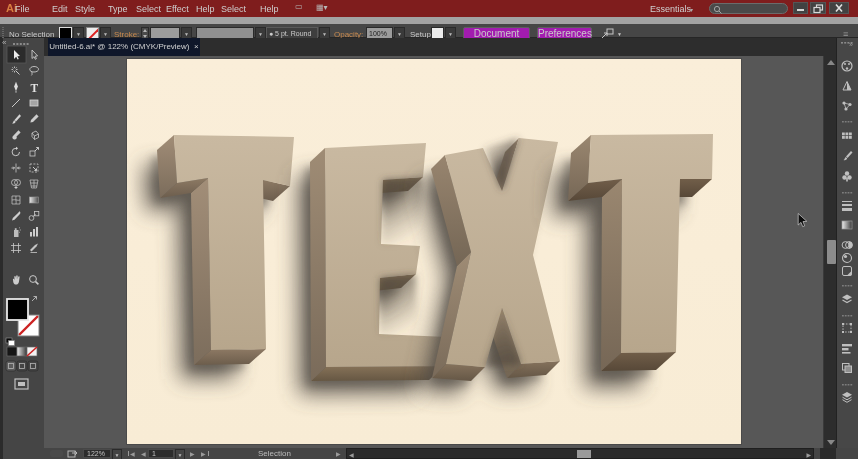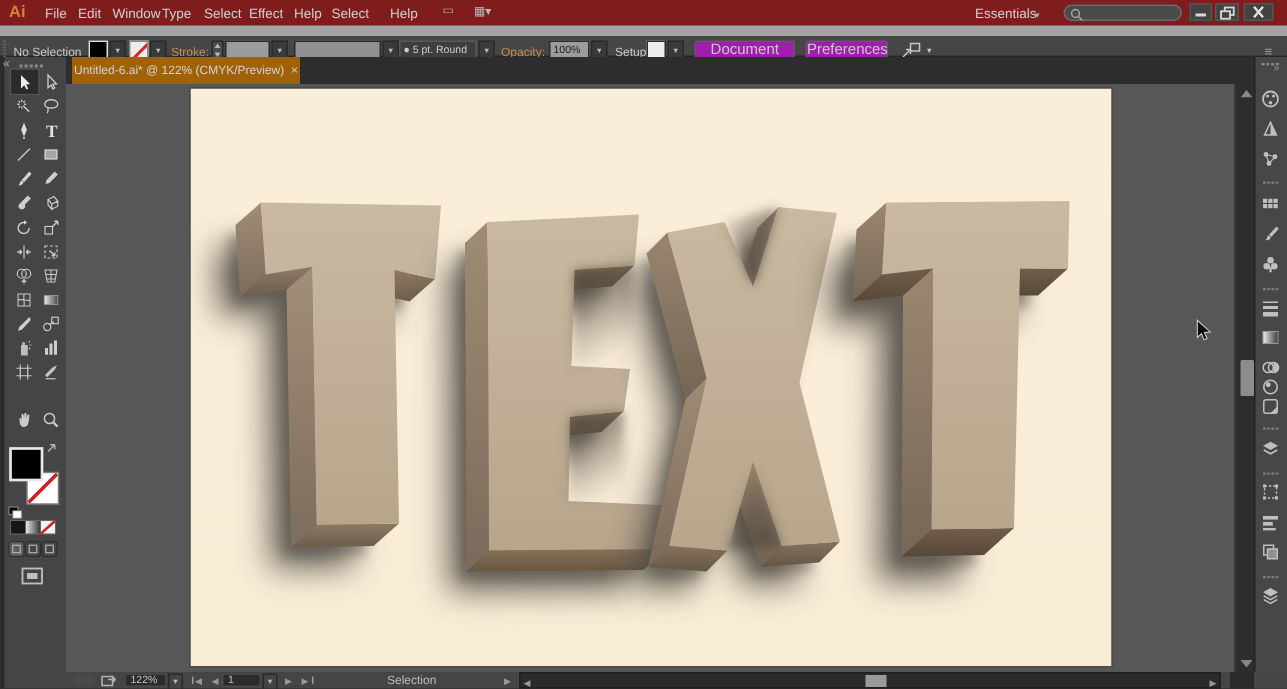--- a/index.html
+++ b/index.html
@@ -9,38 +9,38 @@
 #ctrlbar { left:0; top:17px; width:858px; height:21px; background:#464646;
   border-top:7px solid #a3a3a3; border-bottom:1px solid #262626; }
 .lbl { position:absolute; font-size:8px; color:#c9c9c9; }
 .olbl { position:absolute; font-size:8px; color:#c98a4e; text-decoration:underline; }
 .fld { position:absolute; background:#9c9c9c; border:1px solid #2a2a2a; height:13px; top:3px; }
 .dbtn { position:absolute; background:#a21caf; border:1px solid #5e5e5e; border-radius:2px;
   height:14px; top:3px; font-size:10px; color:#c9c9c9; text-align:center; }
 .drop { position:absolute; width:11px; height:13px; top:3px; background:#3a3a3a;
   border:1px solid #2a2a2a; color:#bbb; font-size:5px; line-height:12px; text-align:center; }
 #tabbar { left:44px; top:38px; width:814px; height:18px; background:#2d2d2d; }
-#tab { position:absolute; left:4px; top:0; width:152px; height:18px; background:#a16207;
+#tab { position:absolute; left:4px; top:0; width:152px; height:18px; background:#0f172a;
   font-size:8px; color:#d2d2d2; line-height:18px; text-align:center; }
 #toolbar { left:0; top:38px; width:44px; height:421px; background:#3f3f3f; }
 #canvas { left:44px; top:56px; width:779px; height:392px; background:#575757; }
 #vscroll { left:823px; top:56px; width:13px; height:392px; background:#2d2d2d; border-left:1px solid #3a3a3a; }
 #dock { left:836px; top:38px; width:22px; height:421px; background:#474747; }
 #status { left:44px; top:448px; width:814px; height:11px; background:#454545; font-size:8px; color:#d0d0d0; }
 svg { display:block; }
 .sfld { position:absolute; top:1px; height:9px; background:#2c2c2c; border:1px solid #4a4a4a; color:#c2c2c2; font-size:7px; line-height:8px; padding-left:3px; }
 .sarw { position:absolute; top:2px; font-size:6px; color:#9a9a9a; }
 </style></head>
 <body>
 
 <div id="menubar" class="abs">
  <span style="position:absolute;left:6px;top:2px;font-size:11px;font-weight:bold;color:#d97e41">Ai</span>
- <span class="m" style="left:30px">File</span>
+ <span class="m" style="left:15px">File</span>
  <span class="m" style="left:52px">Edit</span>
- <span class="m" style="left:75px">Window</span>
+ <span class="m" style="left:75px">Style</span>
  <span class="m" style="left:108px">Type</span>
  <span class="m" style="left:136px">Select</span>
  <span class="m" style="left:166px">Effect</span>
  <span class="m" style="left:196px">Help</span>
  <span class="m" style="left:221px">Select</span>
  <span class="m" style="left:260px">Help</span>
  <span class="m" style="left:295px;top:2px;font-size:8px;color:#b8b8b8">▭</span>
  <span class="m" style="left:316px;top:3px;font-size:8px;color:#b8b8b8">▦▾</span>
  <span class="m" style="left:650px">Essentials</span>
  <span class="m" style="left:690px;font-size:6px;top:6px;color:#aaa">▾</span>

